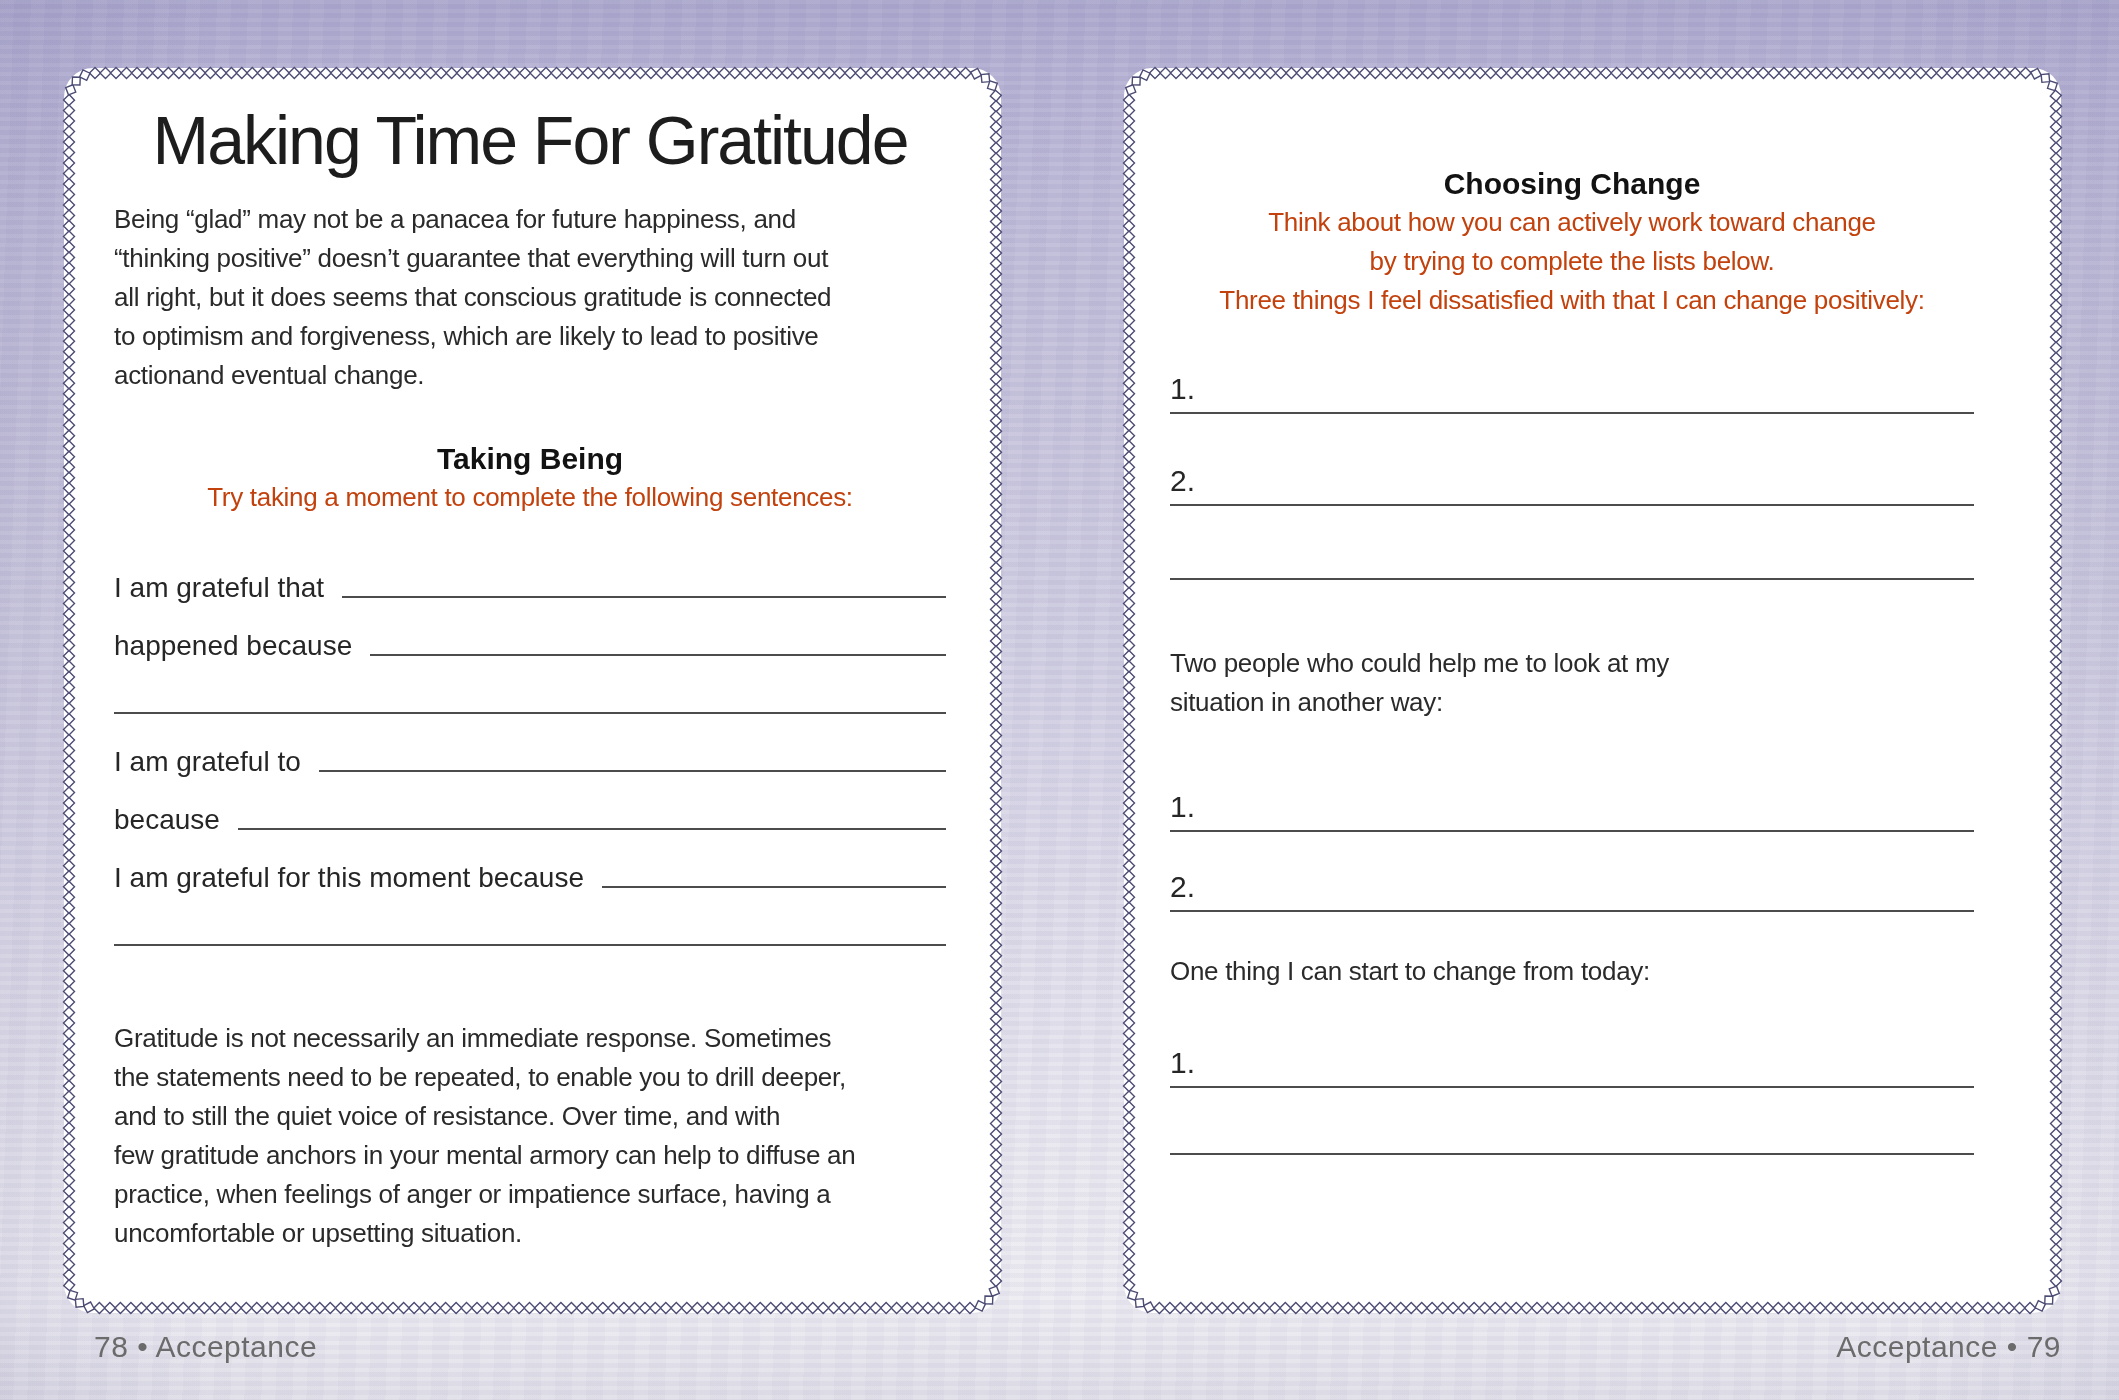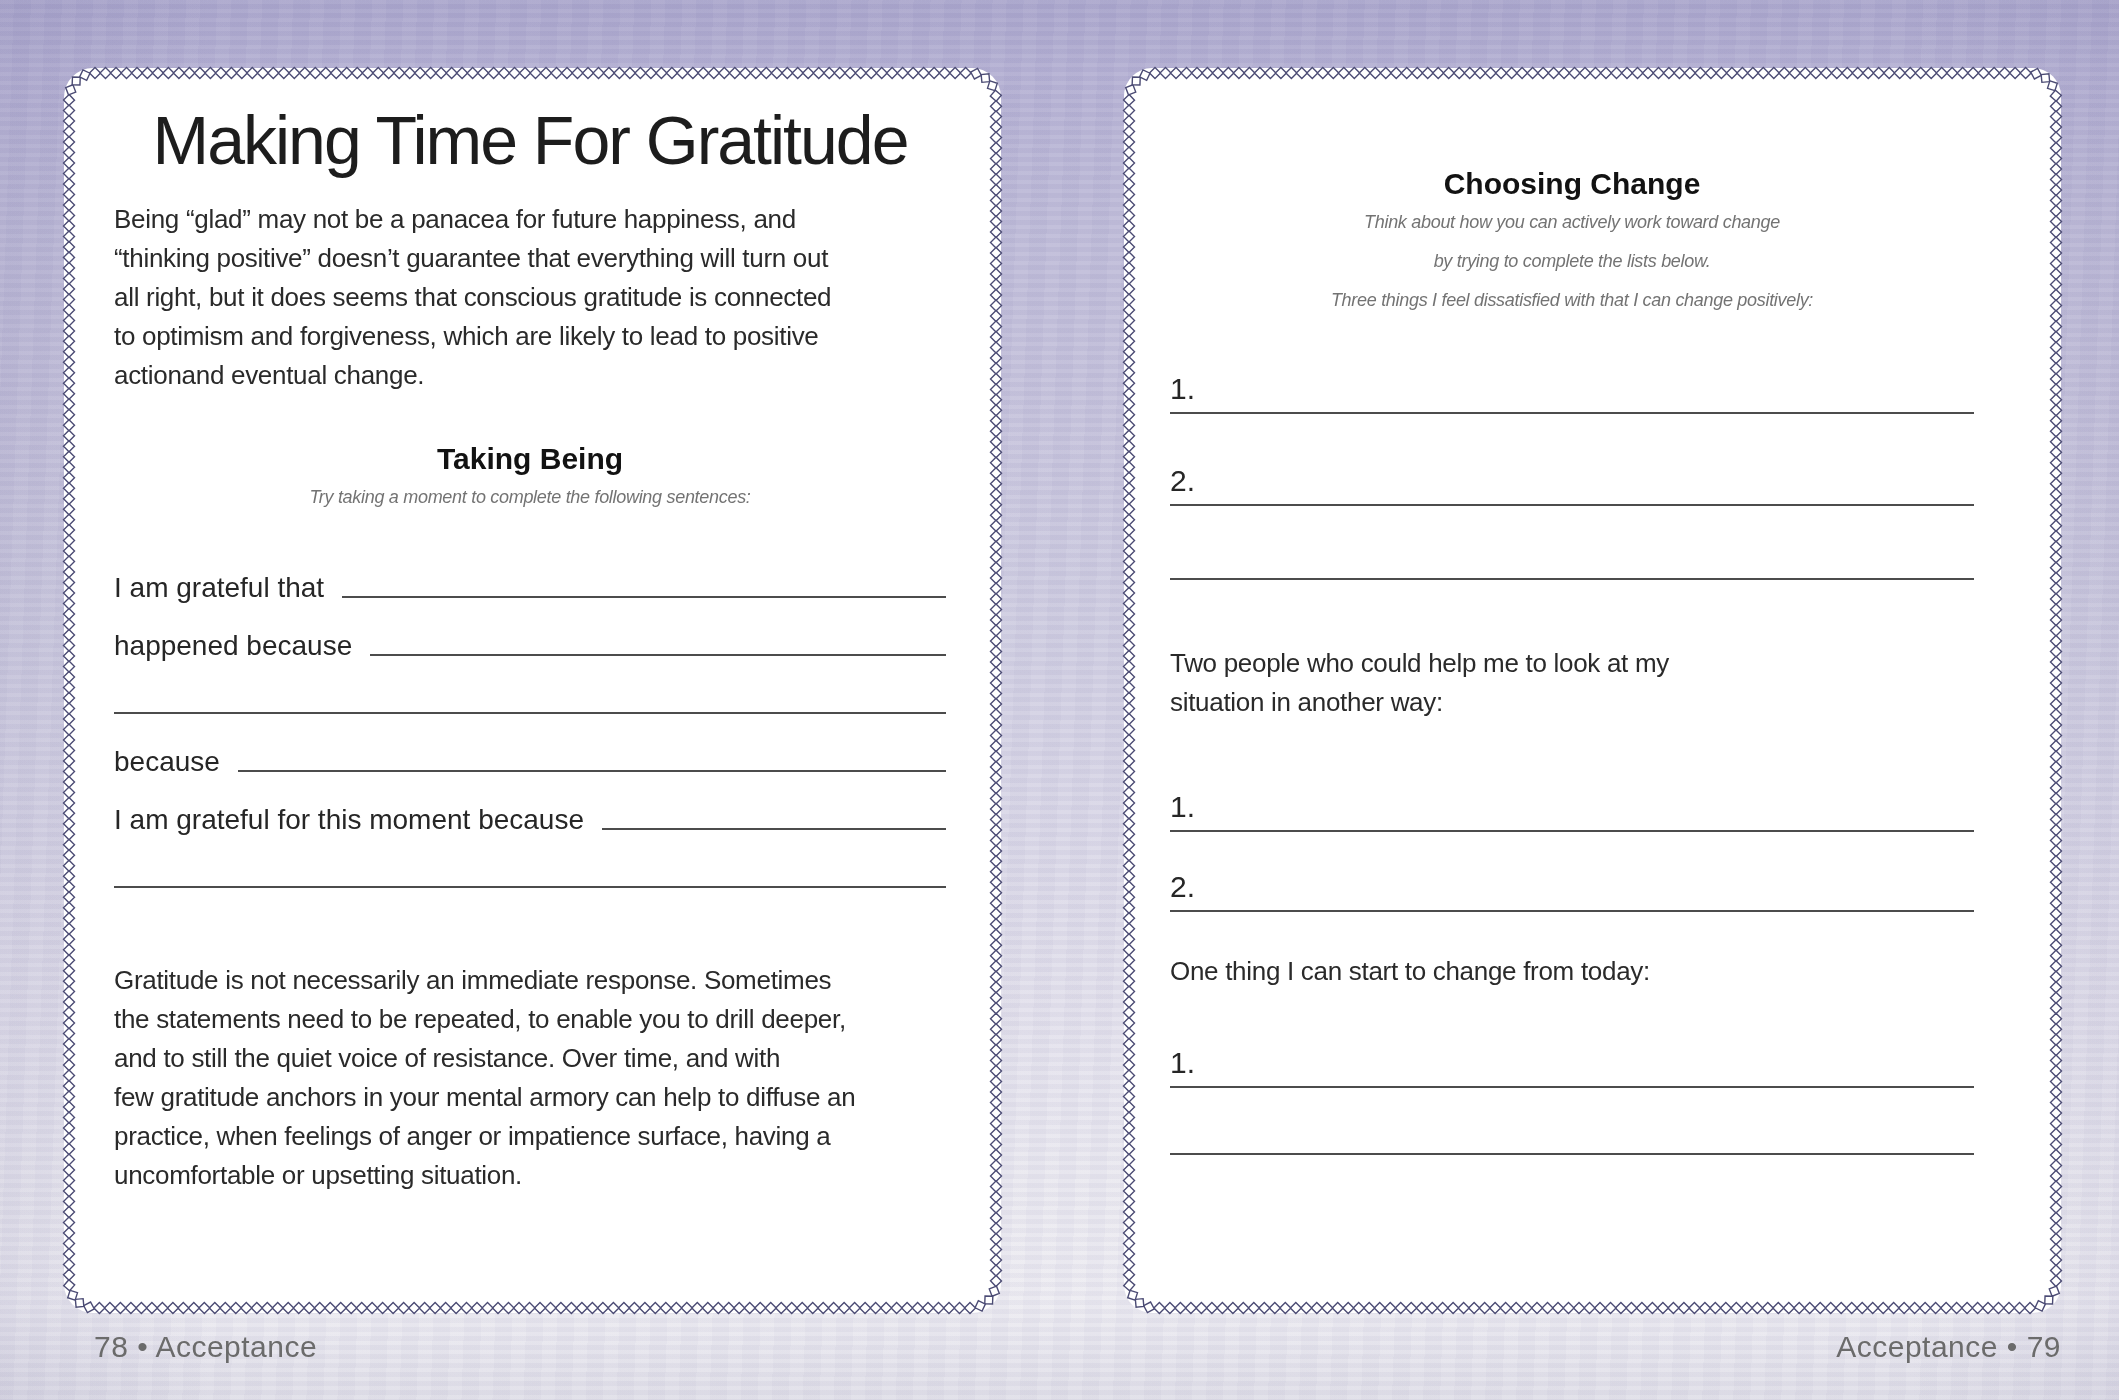--- a/index.html
+++ b/index.html
@@ -44,22 +44,22 @@
     letter-spacing:-2px; line-height:1.32; color:#1d1d1d; white-space:nowrap;
   }
   .para { text-align:left; font-size:26px; font-weight:300;
     letter-spacing:-0.3px; color:#2a2a2a; }
   .para .tline { line-height:39px; white-space:nowrap; }
   .intro { margin-top:14px; }
   .outro { margin-top:66px; }
 
   .sec-heading { margin-top:44px; text-align:center; font-size:30px;
     font-weight:700; line-height:39px; color:#121212; }
-  .sec-sub { text-align:center; font-size:18px; font-weight:300;
-    letter-spacing:-0.3px; line-height:39px; color:#737373; white-space:nowrap;font-style:italic; }
+  .sec-sub { text-align:center; font-size:26px; font-weight:300;
+    letter-spacing:-0.3px; line-height:39px; color:#c2410c; white-space:nowrap; }
 
   .fills { margin-top:30px; }
   .fill-row { display:flex; align-items:flex-end; height:58px;
     font-size:28px; font-weight:300; color:#262626; white-space:nowrap;gap:10px; }
   .fill-row .label { line-height:34px; }
   .fill-row .rule { flex:1; height:0; border-bottom:2px solid #4c4c4c;
     margin-left:8px; margin-bottom:7px; }
   .fill-row.blank .rule { margin-left:0; }
 
   
@@ -516,20 +516,24 @@
           <span class="rule"></span>
         </div>
         <div class="fill-row">
           <span class="label">happened because</span>
           <span class="rule"></span>
         </div>
         <div class="fill-row blank">
           <span class="rule"></span>
         </div>
         <div class="fill-row">
+          <span class="label">I am grateful to</span>
+          <span class="rule"></span>
+        </div>
+        <div class="fill-row">
           <span class="label">because</span>
           <span class="rule"></span>
         </div>
         <div class="fill-row">
           <span class="label">I am grateful for this moment because</span>
           <span class="rule"></span>
         </div>
         <div class="fill-row blank">
           <span class="rule"></span>
         </div>

